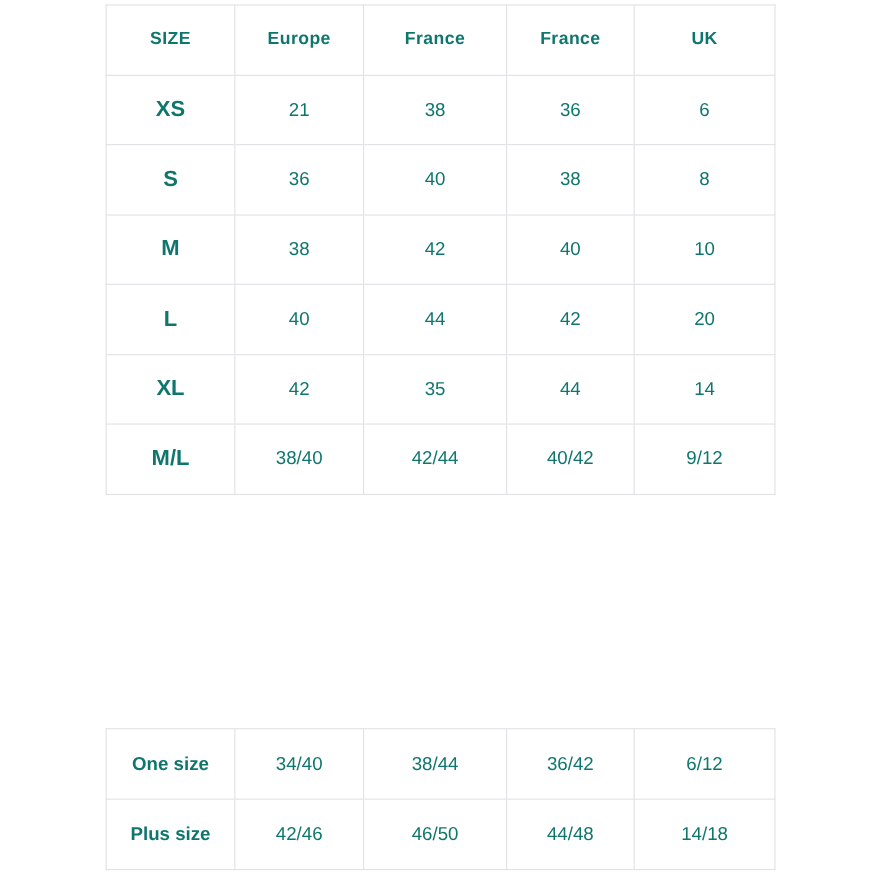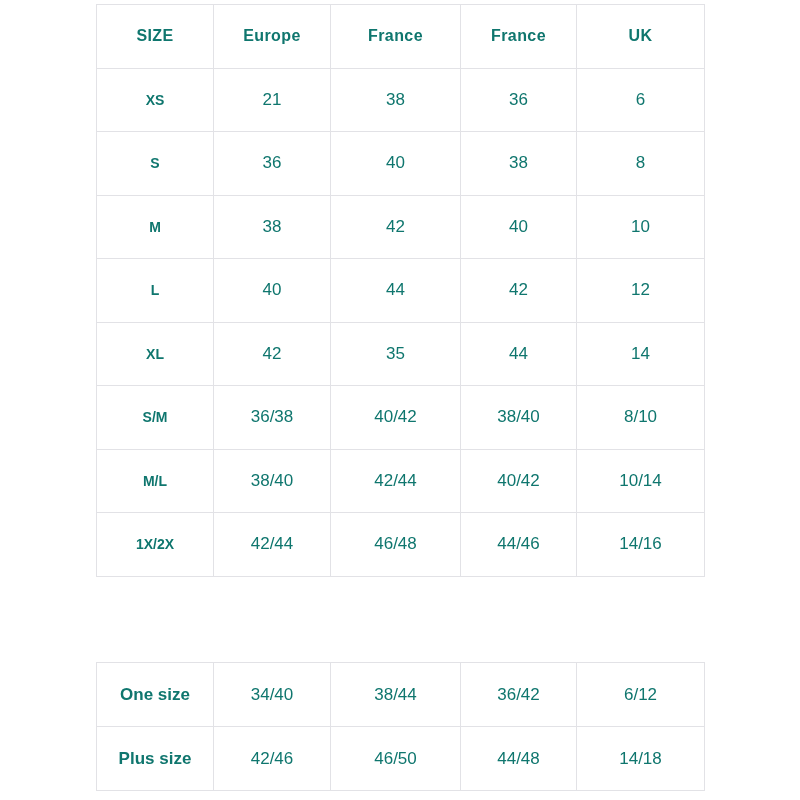--- a/index.html
+++ b/index.html
@@ -41,21 +41,21 @@
     padding: 0;
     height: 62.5px;
   }
   table.size-table th {
     font-weight: 700;
     font-size: 16px;
     letter-spacing: 0.4px;
   }
   table.size-table td.rowhead {
     font-weight: 700;
-    font-size: 14px;
+    font-size: 20px;
   }
   
   col.c0 { width: 117px; }
   col.c1 { width: 117px; }
   col.c2 { width: 130px; }
   col.c3 { width: 116px; }
   col.c4 { width: 128px; }
 
   #secondary-table td { height: 63px; margin-left: 43px; }
   #secondary-table td.rowhead { font-size: 17px; }
@@ -103,49 +103,35 @@
           <td>38</td>
           <td>42</td>
           <td>40</td>
           <td>10</td>
         </tr>
         <tr>
           <td class="rowhead">L</td>
           <td>40</td>
           <td>44</td>
           <td>42</td>
-          <td>12</td>
+          <td>20</td>
         </tr>
         <tr>
           <td class="rowhead">XL</td>
           <td>42</td>
           <td>35</td>
           <td>44</td>
           <td>14</td>
         </tr>
         <tr>
-          <td class="rowhead">S/M</td>
-          <td>36/38</td>
-          <td>40/42</td>
-          <td>38/40</td>
-          <td>8/10</td>
-        </tr>
-        <tr>
           <td class="rowhead">M/L</td>
           <td>38/40</td>
           <td>42/44</td>
           <td>40/42</td>
-          <td>10/14</td>
-        </tr>
-        <tr>
-          <td class="rowhead">1X/2X</td>
-          <td>42/44</td>
-          <td>46/48</td>
-          <td>44/46</td>
-          <td>14/16</td>
+          <td>9/12</td>
         </tr>
       </tbody>
     </table>
   </div>
 
   <div class="table-wrap" id="secondary-table-wrap">
     <table class="size-table" id="secondary-table">
       <colgroup>
         <col class="c0">
           <col class="c1">

